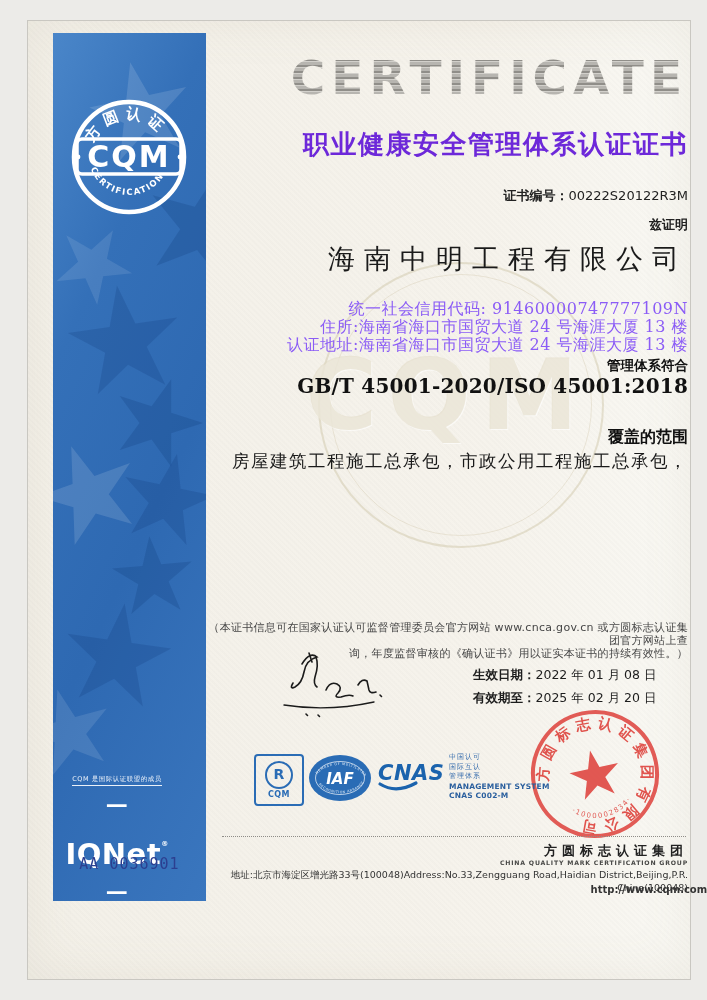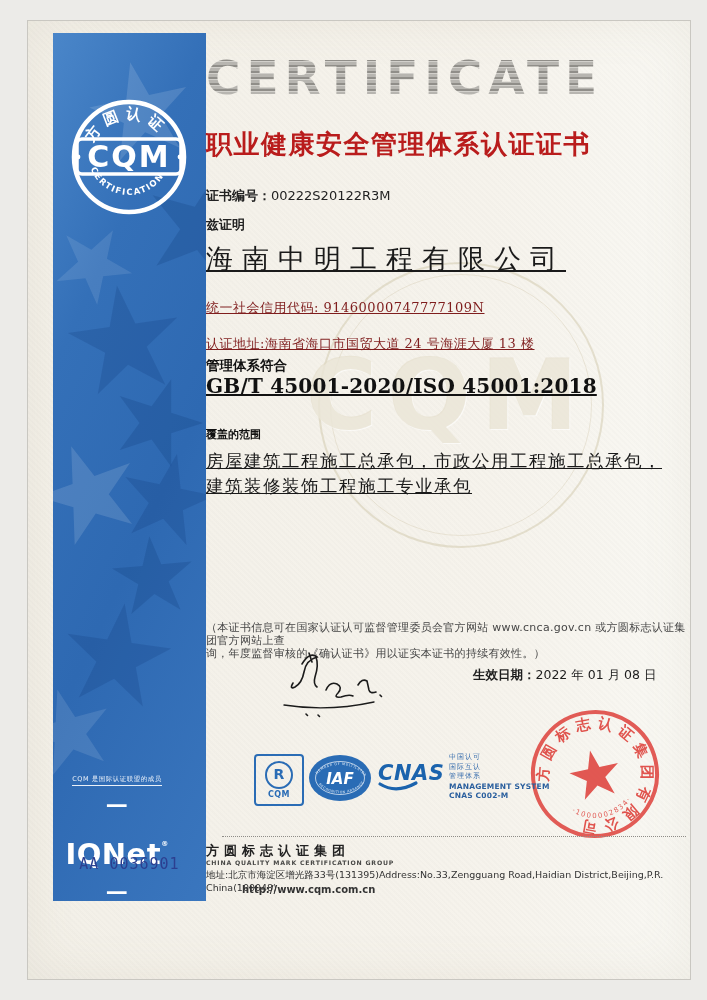--- a/index.html
+++ b/index.html
@@ -25,38 +25,38 @@
   .iqnet{position:absolute;left:0;top:733px;width:128px;text-align:center;color:#fff;}
   .iqnet-note{display:inline-block;font-size:6.5px;letter-spacing:.5px;border-bottom:1px solid rgba(255,255,255,.9);
     padding-bottom:1px;color:#eaf1fa;}
   .iqnet-word{font-size:29px;font-weight:bold;letter-spacing:.5px;line-height:38px;position:relative;}
   .iqnet-word .dash{font-size:22px;font-weight:bold;vertical-align:4px;padding:0 4px;}
   .iqnet-word sup{font-size:7px;vertical-align:18px;}
   .iqnet-tag{display:inline-block;font-size:5.2px;letter-spacing:.4px;border-top:1.5px solid #fff;padding-top:1.5px;color:#eaf1fa;}
   .band-serial{position:absolute;left:0;top:822px;width:153px;text-align:center;
     font-family:"DejaVu Sans Mono","Liberation Mono",monospace;font-size:15px;letter-spacing:1px;color:#2c3f90;}
   
-  .cline{position:absolute;left:206px;width:482px;text-align:left;color:#1d1d1d;}
-  .serif{font-family:"DejaVu Serif","Liberation Serif",serif;text-decoration:underline;}
+  .cline{position:absolute;left:206px;width:482px;text-align:right;color:#1d1d1d;}
+  .serif{font-family:"DejaVu Serif","Liberation Serif",serif;}
   .embossed{top:50px;font-weight:bold;font-size:47px;letter-spacing:6px;color:#a3a19b;
     text-shadow:0 1px 0 #e6e4df, 0 -1px 0 #8a8882;}
   @supports (-webkit-background-clip:text){
     .embossed{background:repeating-linear-gradient(180deg,#b7b5b0 0 3px,#908e89 3px 5px,#d2d0cb 5px 6px);
       -webkit-background-clip:text;background-clip:text;color:transparent;text-shadow:none;}
   }
-  .title{top:127px;font-weight:bold;font-size:26px;letter-spacing:1.5px;color:#b91c1c;}
+  .title{top:127px;font-weight:bold;font-size:26px;letter-spacing:1.5px;color:#6d28d9;}
   .certno{top:187px;font-size:13px;color:#222;}
   .certno .lbl{font-weight:bold;}
   .attest{top:216px;font-size:13px;font-weight:bold;color:#222;}
   .company{top:241px;font-size:27px;letter-spacing:9px;color:#1a1a1a;}
-  .info{font-size:13px;letter-spacing:.5px;color:#7f1d1d;}
+  .info{font-size:16px;letter-spacing:.5px;color:#8b5cf6;}
   .info1{top:299px;} .info2{top:317px;} .info3{top:335px;}
   .conform{top:357px;font-size:13.5px;font-weight:bold;color:#111;}
   .standard{top:374px;font-size:20px;font-weight:bold;letter-spacing:.2px;color:#111;}
-  .scopelbl{top:427px;font-size:11px;font-weight:bold;color:#111;}
+  .scopelbl{top:427px;font-size:16px;font-weight:bold;color:#111;}
   .scope{font-size:17.5px;letter-spacing:1.5px;color:#1a1a1a;}
   .scope1{top:449px;} .scope2{top:474px;}
   .notes{top:621px;font-size:11px;line-height:13px;color:#454545;letter-spacing:.3px;}
   
   .dates{position:absolute;left:473px;top:663px;font-size:12.5px;color:#1d1d1d;line-height:23px;text-align:center;}
   .dates .lbl{font-weight:bold;}
   .signature{position:absolute;left:272px;top:648px;}
   .seal{position:absolute;left:525px;top:704px;transform:rotate(-12deg);opacity:.92;}
   
   .mark-cqm{position:absolute;left:254px;top:754px;width:46px;height:48px;border:2.5px solid #2a6cb5;
@@ -132,46 +132,47 @@
     <div class="band-serial">AA 0036901</div>
   </div>
 
   <div class="cline embossed">CERTIFICATE</div>
   <div class="cline title">职业健康安全管理体系认证证书</div>
   <div class="cline certno"><span class="lbl">证书编号：</span><span>00222S20122R3M</span></div>
 
   <div class="cline attest">兹证明</div>
   <div class="cline company serif">海南中明工程有限公司</div>
   <div class="cline info info1 serif">统一社会信用代码: 91460000747777109N</div>
+  <div class="cline info info2 serif">住所:海南省海口市国贸大道 24 号海涯大厦 13 楼</div>
   <div class="cline info info3 serif">认证地址:海南省海口市国贸大道 24 号海涯大厦 13 楼</div>
   <div class="cline conform">管理体系符合</div>
   <div class="cline standard serif">GB/T 45001-2020/ISO 45001:2018</div>
   <div class="cline scopelbl">覆盖的范围</div>
   <div class="cline scope scope1 serif">房屋建筑工程施工总承包，市政公用工程施工总承包，</div>
-  <div class="cline scope scope2 serif">建筑装修装饰工程施工专业承包</div>
 
   <div class="cline notes">
     <div>（本证书信息可在国家认证认可监督管理委员会官方网站 www.cnca.gov.cn 或方圆标志认证集团官方网站上查</div>
     <div>询，年度监督审核的《确认证书》用以证实本证书的持续有效性。）</div>
   </div>
 
   <svg class="signature" width="122" height="78" viewBox="0 0 122 78">
     <g fill="none" stroke="#1b1b1b" stroke-width="1.6" stroke-linecap="round">
       <path d="M30,16 q8,-13 15,-7 q-11,3 -13,15 q-2,11 -9,15 q-6,3 -2,-4"></path>
       <path d="M37,5 l3,9"></path>
       <path d="M44,9 q3,8 -1,20 q-2,7 2,10"></path>
       <path d="M54,42 q4,-9 11,-6 q6,3 1,9 q-5,5 3,4 q8,-3 12,-1"></path>
       <path d="M86,37 q4,-7 9,-4 l2,9 q1,4 7,2"></path>
       <path d="M12,57 q44,7 90,-3" stroke-width="1.4"></path>
       <path d="M34,66 l1.5,1.5 M46,67 l1.5,1.5 M108,47 l1.5,1.5"></path>
     </g>
   </svg>
 
   <div class="dates">
     <div><span class="lbl">生效日期：</span><span>2022 年 01 月 08 日</span></div>
+    <div><span class="lbl">有效期至：</span><span>2025 年 02 月 20 日</span></div>
   </div>
 
   <svg class="seal" width="140" height="140" viewBox="0 0 140 140">
     <circle cx="70" cy="70" r="62" fill="none" stroke="#dd3c36" stroke-width="4" opacity="0.9"></circle>
     <use href="#star" transform="translate(70,72) scale(0.52)" fill="#dd3c36" opacity="0.92"></use>
     <path id="sealRing" d="M 23,70 A 47,47 0 1 1 22.99,70.5" fill="none"></path>
     <text font-size="14.5" font-weight="bold" fill="#dd3c36" letter-spacing="6" opacity="0.95">
       <textPath href="#sealRing" startOffset="2">方圆标志认证集团有限公司</textPath>
     </text>
     <path id="sealCode" d="M 34,96 A 45,45 0 0 0 106,96" fill="none"></path>
@@ -208,15 +209,15 @@
     <div class="acc-cn">中国认可</div>
     <div class="acc-cn">国际互认</div>
     <div class="acc-cn">管理体系</div>
     <div class="acc-en">MANAGEMENT SYSTEM</div>
     <div class="acc-en">CNAS C002-M</div>
   </div>
 
   <div class="sep"></div>
   <div class="cline f-group">方圆标志认证集团</div>
   <div class="cline f-group-en">CHINA QUALITY MARK CERTIFICATION GROUP</div>
-  <div class="cline f-addr"><span>地址:北京市海淀区增光路33号(131395)</span><span class="en">Address:No.33,Zengguang Road,Haidian District,Beijing,P.R. China(100048)</span></div>
+  <div class="cline f-addr"><span>地址:北京市海淀区增光路33号(100048)</span><span class="en">Address:No.33,Zengguang Road,Haidian District,Beijing,P.R. China(100048)</span></div>
   <div class="cline f-web">http://www.cqm.com.cn</div>
 </div>
 
 </body></html>

